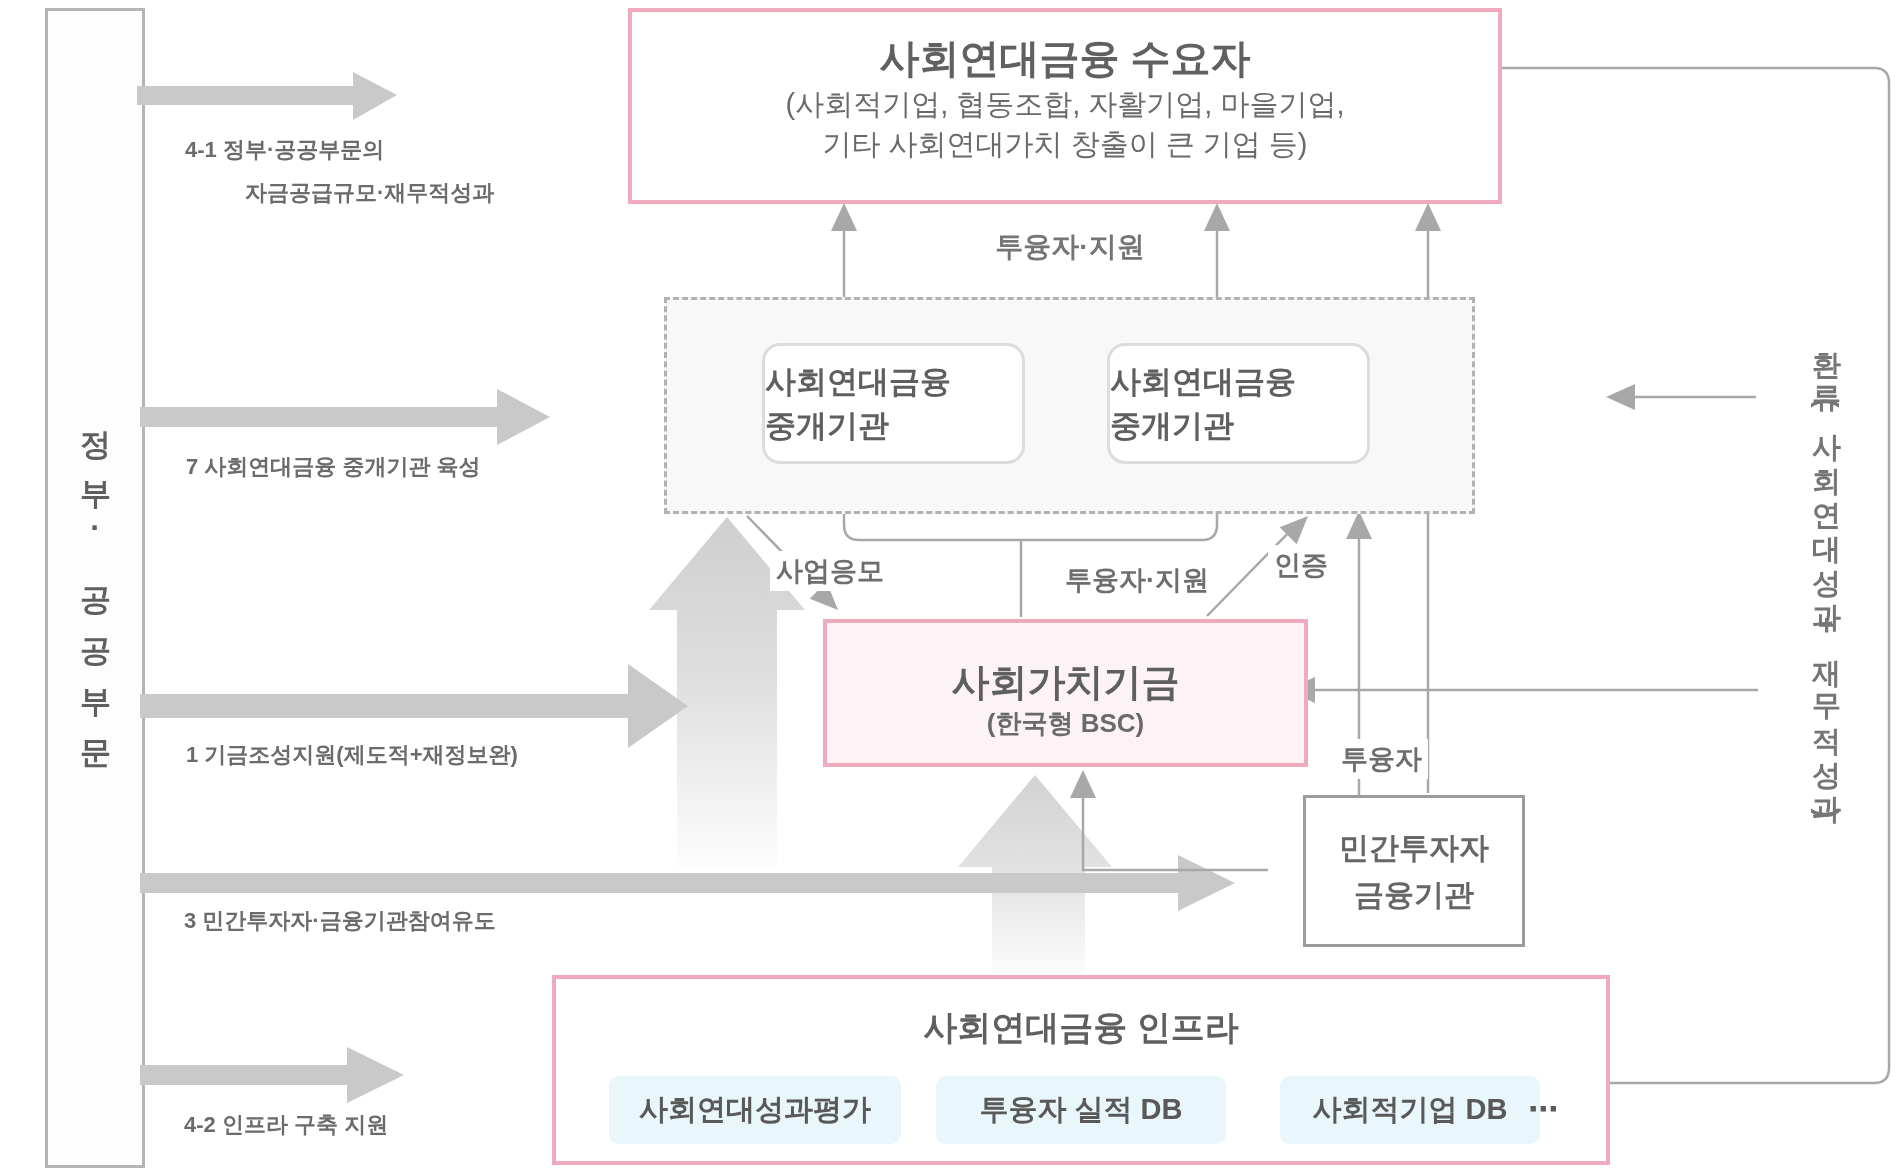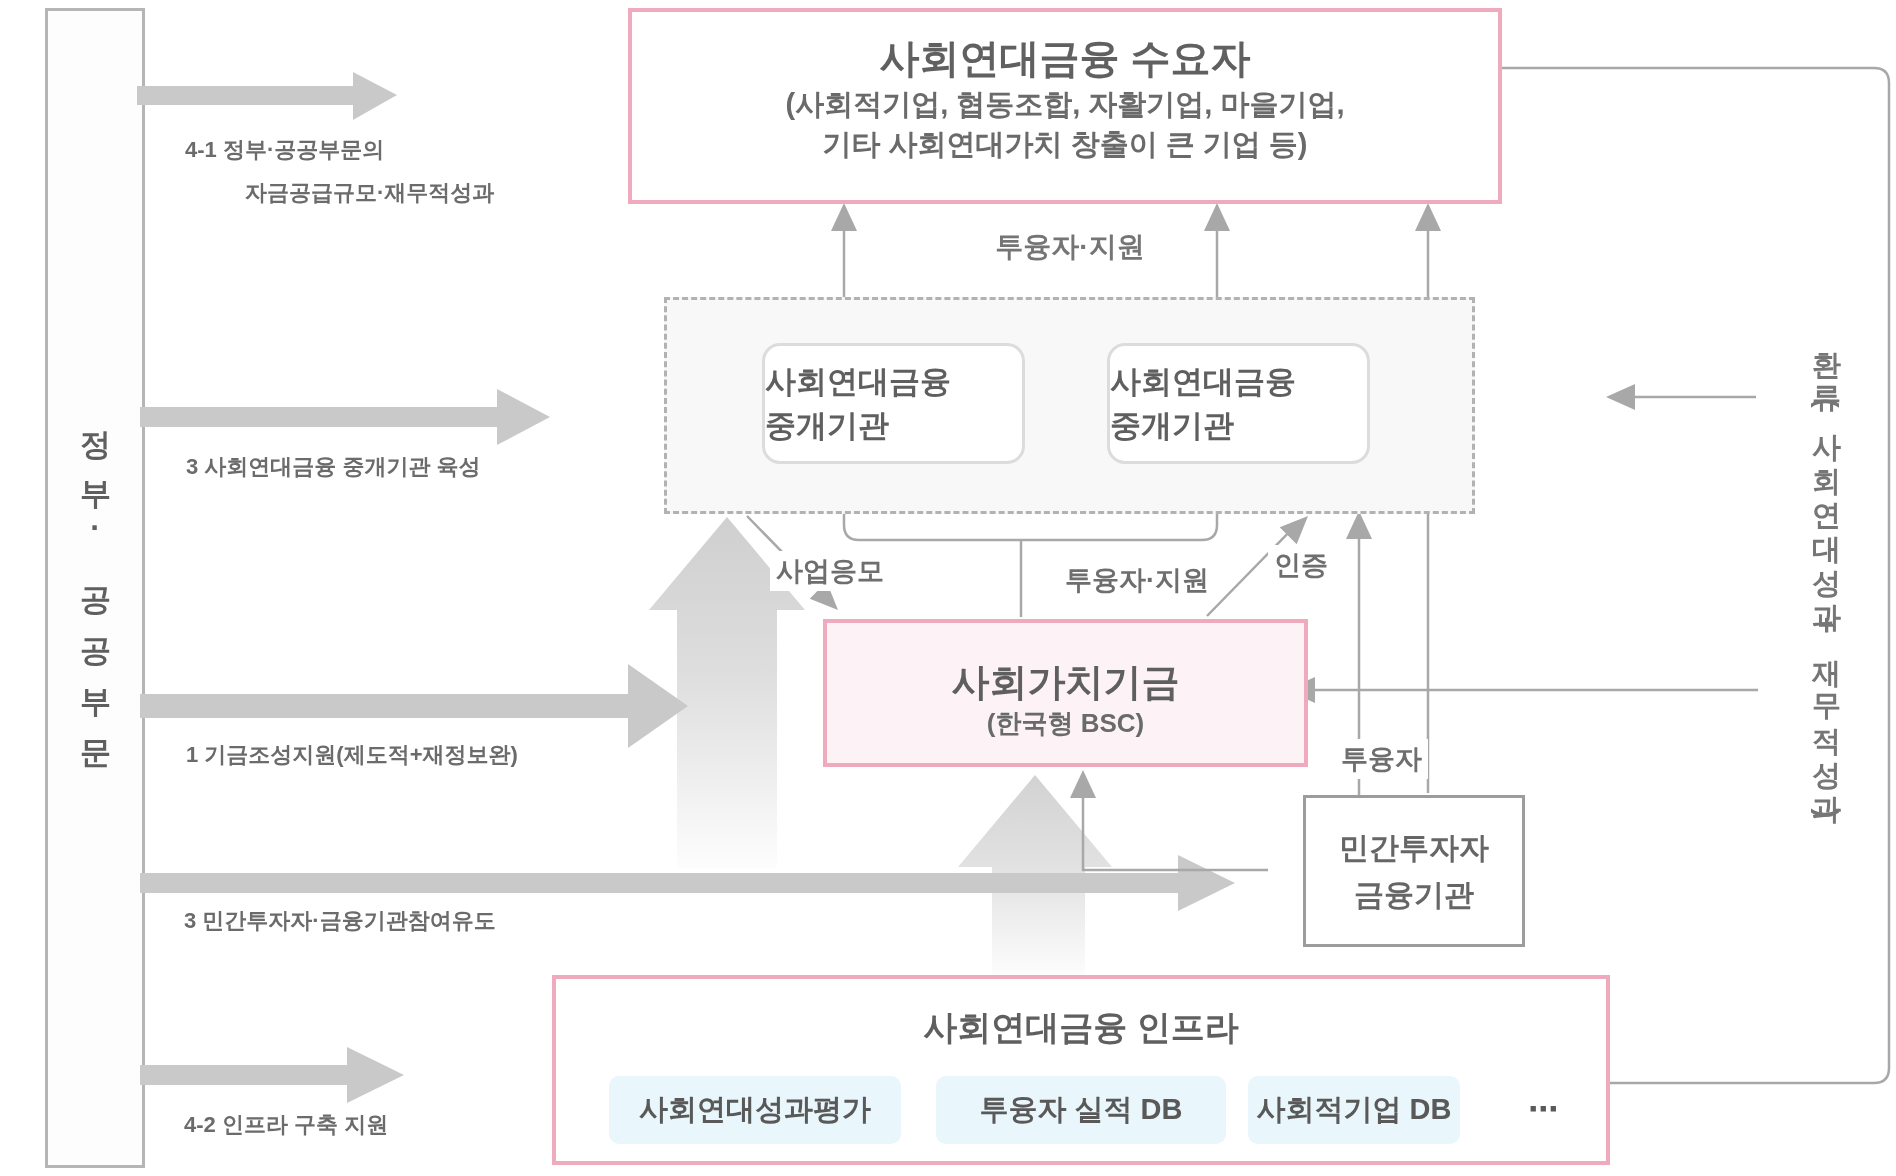--- a/index.html
+++ b/index.html
@@ -15,34 +15,34 @@
     display:flex;align-items:center;justify-content:center;
   }
   .sidebar .vtext{
     writing-mode:vertical-rl;text-orientation:upright;
     font-size:31px;font-weight:700;color:#5f5f5f;letter-spacing:20px;
   }
   
   .pinkbox{border:4px solid #f0aabe;background:#ffffff;text-align:center;}
   .demand{left:593px;top:8px;width:874px;height:196px;padding-top:20px;}
   .demand .t{font-size:40px;font-weight:700;color:#606060;line-height:52px;}
-  .demand .s{font-size:29px;font-weight:700;color:#6a6a6a;line-height:40px;}
+  .demand .s{font-size:29px;font-weight:400;color:#6a6a6a;line-height:40px;}
   .fund{left:788px;top:619px;width:485px;height:148px;background:#fdf3f6;padding-top:36px;}
   .fund .t{font-size:38px;font-weight:700;color:#5f5f5f;line-height:46px;}
   .fund .s{font-size:26px;font-weight:600;color:#6a6a6a;line-height:36px;}
   .infra{left:517px;top:975px;width:1058px;height:190px;padding-top:26px;}
   .infra .t{font-size:34px;font-weight:700;color:#5f5f5f;}
   .chip{
     position:absolute;top:97px;height:68px;border-radius:10px;background:#e9f6fb;
     display:flex;align-items:center;justify-content:center;
     font-size:29px;font-weight:600;color:#595959;
   }
   .chip1{left:53px;width:292px;}
   .chip2{left:380px;width:290px;}
-  .chip3{left:692px;width:212px;}
+  .chip3{left:724px;width:260px;}
   .ellipsis{position:absolute;left:972px;top:112px;font-size:30px;font-weight:700;color:#595959;}
   
   .dashedbox{
     left:629px;top:297px;width:811px;height:217px;
     background:#f8f8f8;border:3px dashed #b2b2b2;
   }
   .interbox{
     width:263px;height:121px;top:343px;border:3px solid #dcdcdc;border-radius:18px;background:#fff;
     display:flex;flex-direction:column;align-items:flex-start;justify-content:center;
     font-size:31px;font-weight:700;color:#5f5f5f;line-height:44px;text-align:center;
@@ -178,18 +178,18 @@
   <div class="abs flabel lbl-top">투융자·지원</div>
   <div class="abs flabel wbg lbl-apply">사업응모</div>
   <div class="abs flabel lbl-mid">투융자·지원</div>
   <div class="abs flabel wbg lbl-cert">인증</div>
   <div class="abs flabel wbg lbl-invest">투융자</div>
 
   <div class="abs feedback">환류(사회연대성과+재무적성과)</div>
 
   <div class="abs govlabel g41a">4-1 정부·공공부문의</div>
   <div class="abs govlabel g41b">자금공급규모·재무적성과</div>
-  <div class="abs govlabel g2">3 사회연대금융 중개기관 육성</div>
+  <div class="abs govlabel g2">7 사회연대금융 중개기관 육성</div>
   <div class="abs govlabel g1">1 기금조성지원(제도적+재정보완)</div>
   <div class="abs govlabel g3">3 민간투자자·금융기관참여유도</div>
   <div class="abs govlabel g42">4-2 인프라 구축 지원</div>
 
 </div>
 
 </body></html>

